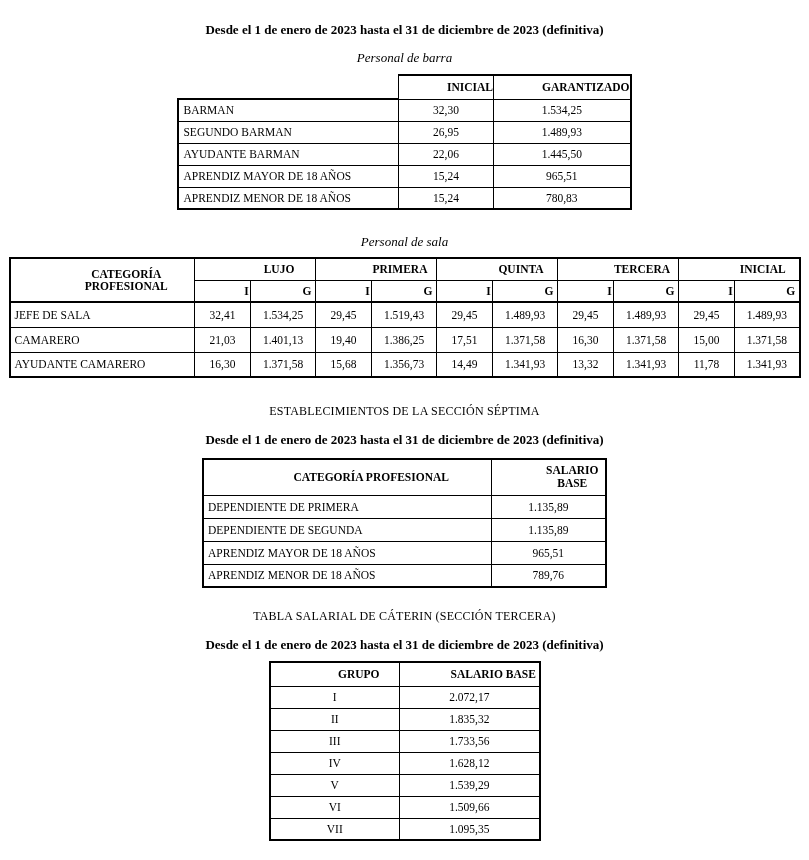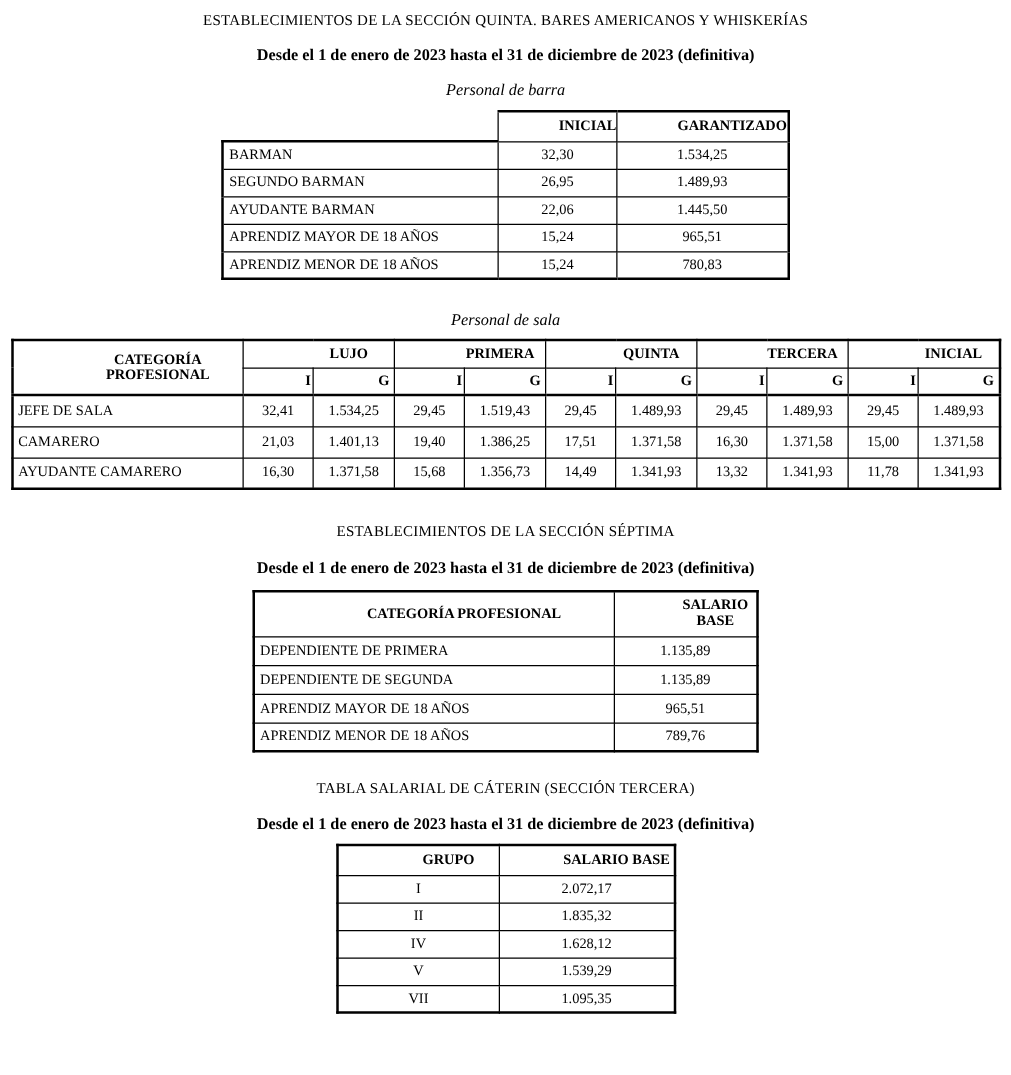--- a/index.html
+++ b/index.html
@@ -69,21 +69,20 @@
   
   .t4 { border: 2px solid #000; }
   .t4 tr.hrow { height: 24px; }
   .t4 tr.drow { height: 22px; }
 </style>
 </head>
 <body>
 
 <div class="doc">
 
-  <div class="title">ESTABLECIMIENTOS DE LA SECCIÓN QUINTA. BARES AMERICANOS Y WHISKERÍAS</div>
   <div class="subtitle mt-sub1">Desde el 1 de enero de 2023 hasta el 31 de diciembre de 2023 (definitiva)</div>
 
   <div class="cap mt-cap1">Personal de barra</div>
 
   <table class="t1 mt-t1">
     <colgroup>
         <col style="width:220px">
         <col style="width:78px">
         <col style="width:107px">
       </colgroup>
@@ -248,27 +247,35 @@
     </tr>
     <tr class="drow">
       <td class="num">I</td>
       <td class="num">2.072,17</td>
     </tr>
     <tr class="drow">
       <td class="num">II</td>
       <td class="num">1.835,32</td>
     </tr>
     <tr class="drow">
+      <td class="num">III</td>
+      <td class="num">1.733,56</td>
+    </tr>
+    <tr class="drow">
       <td class="num">IV</td>
       <td class="num">1.628,12</td>
     </tr>
     <tr class="drow">
       <td class="num">V</td>
       <td class="num">1.539,29</td>
     </tr>
     <tr class="drow">
+      <td class="num">VI</td>
+      <td class="num">1.509,66</td>
+    </tr>
+    <tr class="drow">
       <td class="num">VII</td>
       <td class="num">1.095,35</td>
     </tr>
   </tbody>
     </table>
 
 </div>
 
 </body></html>

